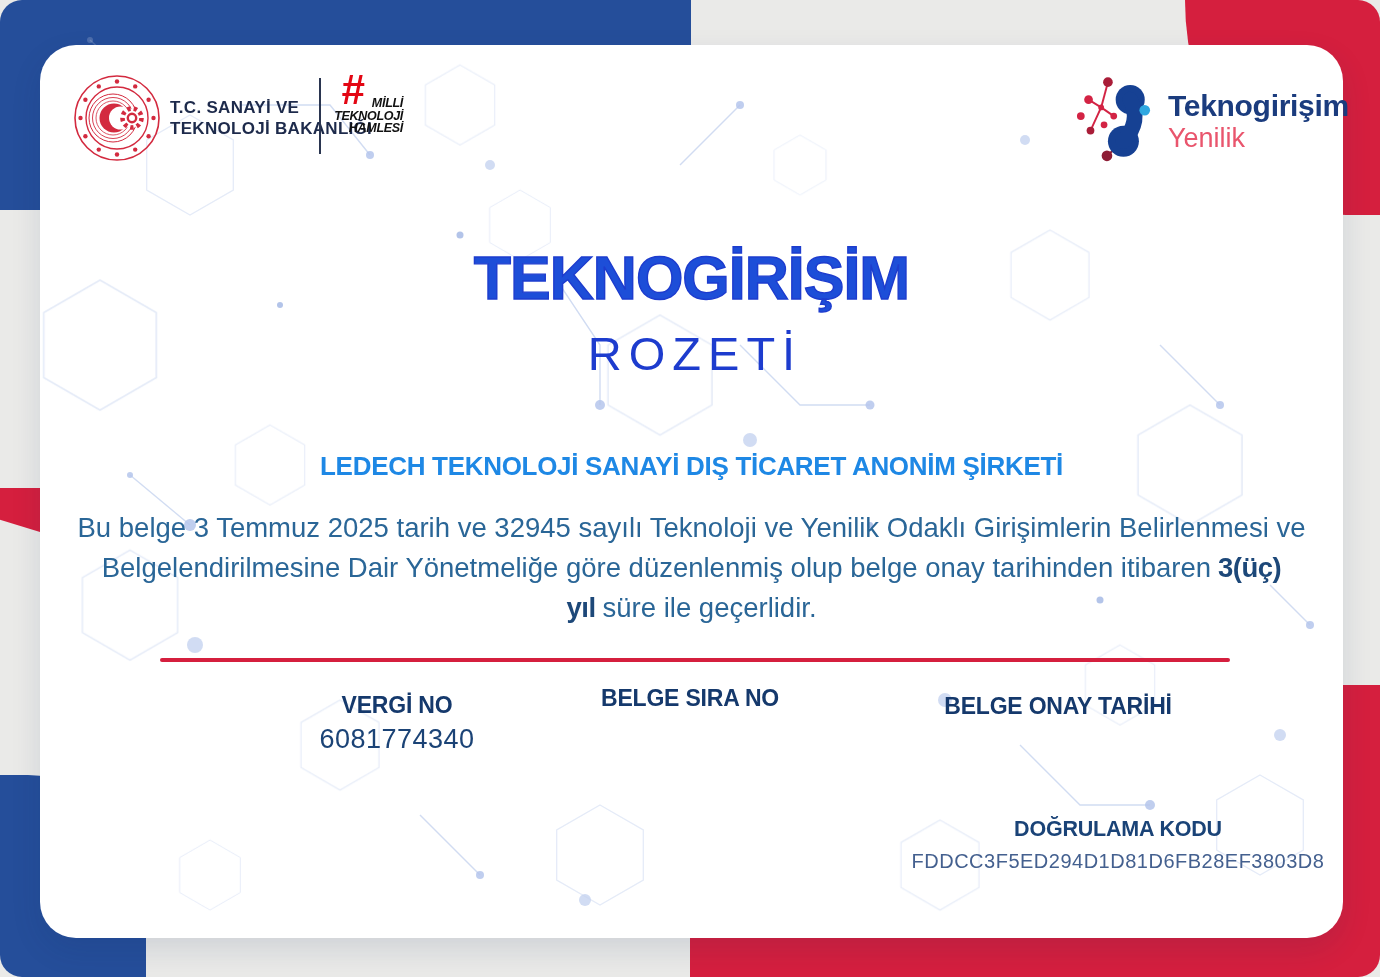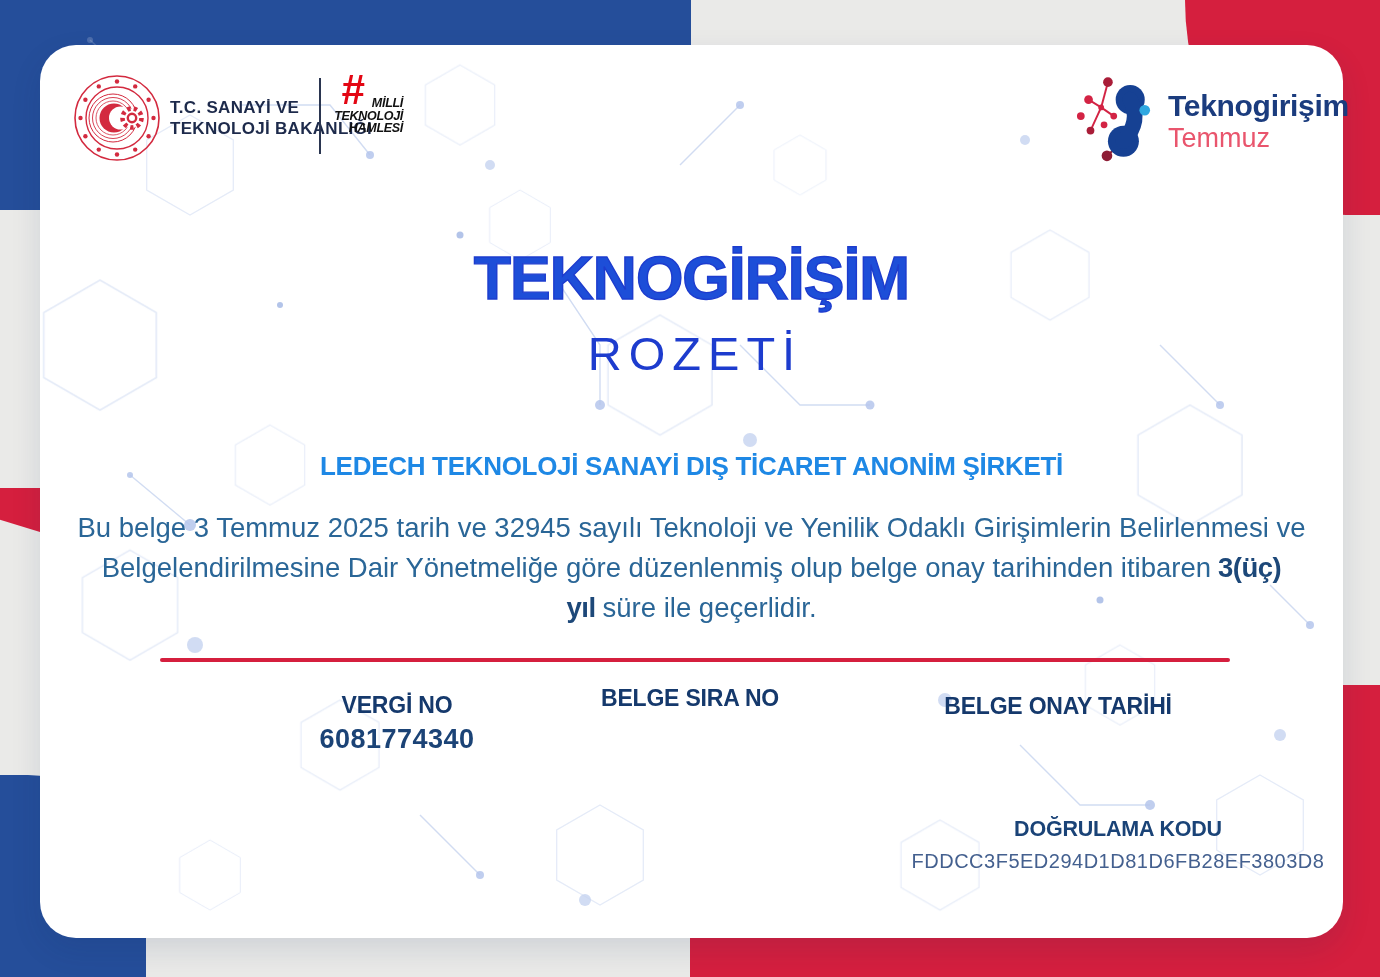--- a/index.html
+++ b/index.html
@@ -1,17 +1,17 @@
 <!DOCTYPE html>
 <html><head>
 <meta charset="utf-8">
 <style>
   html,body { margin:0; padding:0; background:#EAEAE8; }
   .stage { position:relative; width:1380px; height:977px; overflow:hidden;
-           background:#EAEAE8; font-family:"Liberation Sans", sans-serif; }
+           background:#EAEAE8; font-family:"Liberation Sans", sans-serif;border-radius:22px; }
 
   
   .bg-blue-tl { position:absolute; left:0; top:0; width:691px; height:210px; background:#254E9A; }
   .bg-red-tr  { position:absolute; left:1185px; top:0; width:196px; height:215px; background:#D51F3E;
                 border-bottom-left-radius:161px 215px; }
   .bg-red-br  { position:absolute; left:690px; top:685px; width:691px; height:293px; background:#D51F3E;
                 border-top-left-radius:60px; }
   .bg-blue-bl { position:absolute; left:-12px; top:775px; width:158px; height:215px; background:#254E9A;
                 border-top-right-radius:118px 138px; }
   .bg-red-wedge { position:absolute; left:0; top:488px; width:40px; height:44px; background:#D51F3E;
@@ -57,21 +57,21 @@
   .highlight { font-weight:700; color:#1D4879; letter-spacing:-.5px; margin:0 7px; }
 
   
   .divider { position:absolute; left:120px; top:613px; width:1070px; height:4px;
              background:#D51F3E; border-radius:2px; }
   .info-col { position:absolute; transform:translateX(-50%); text-align:center; white-space:nowrap; }
   .info-col.c1 { left:325px; top:647px;margin-left:32px; }
   .info-col.c2 { left:650px; top:640px; }
   .info-col.c3 { left:1018px; top:648px; }
   .info-label { font-size:23px; font-weight:700; color:#15396C; letter-spacing:-.2px; }
-  .info-value { font-size:27px; font-weight:700; color:#1B4376; margin-top:5px; letter-spacing:.5px; }
+  .info-value { font-size:27px; font-weight:400; color:#1B4376; margin-top:5px; letter-spacing:.5px; }
 
   
   .verify { position:absolute; left:1078px; top:772px; transform:translateX(-50%);
             text-align:center; white-space:nowrap; }
   .verify-label { font-size:21.5px; font-weight:700; color:#1A4377; letter-spacing:-.2px; }
   .verify-code  { font-size:20px; font-weight:400; color:#44608F; margin-top:8px; letter-spacing:.5px; }
 </style>
 </head>
 <body>
 
@@ -222,21 +222,21 @@
         <circle cx="16" cy="62" r="4" fill="#A91D38"></circle>
         <path d="M33,88 L50,73" stroke="#8E1D35" stroke-width="2" fill="none"></path>
         <circle cx="33" cy="88" r="5.5" fill="#8E1D35"></circle>
         <circle cx="57" cy="30" r="15" fill="#164193"></circle>
         <circle cx="50" cy="73" r="16" fill="#164193"></circle>
         <path d="M57,30 Q69,52 50,73" stroke="#164193" stroke-width="16" fill="none" stroke-linecap="round"></path>
         <circle cx="72" cy="41" r="5.5" fill="#2FA8E1"></circle>
       </svg>
       <div class="brand-text">
         <div class="brand-title">Teknogirişim</div>
-        <div class="brand-sub">Temmuz</div>
+        <div class="brand-sub">Yenilik</div>
       </div>
 
       <div class="title-main">TEKNOGİRİŞİM</div>
       <div class="title-sub">ROZETİ</div>
 
       <div class="company">LEDECH TEKNOLOJİ SANAYİ DIŞ TİCARET ANONİM ŞİRKETİ</div>
 
       <div class="body-text"><span>Bu belge 3 Temmuz 2025 tarih ve 32945 sayılı Teknoloji ve Yenilik Odaklı Girişimlerin Belirlenmesi ve Belgelendirilmesine Dair Yönetmeliğe göre düzenlenmiş olup belge onay tarihinden itibaren</span><span class="highlight">3(üç) yıl</span><span>süre ile geçerlidir.</span></div>
 
       <div class="divider"></div>

